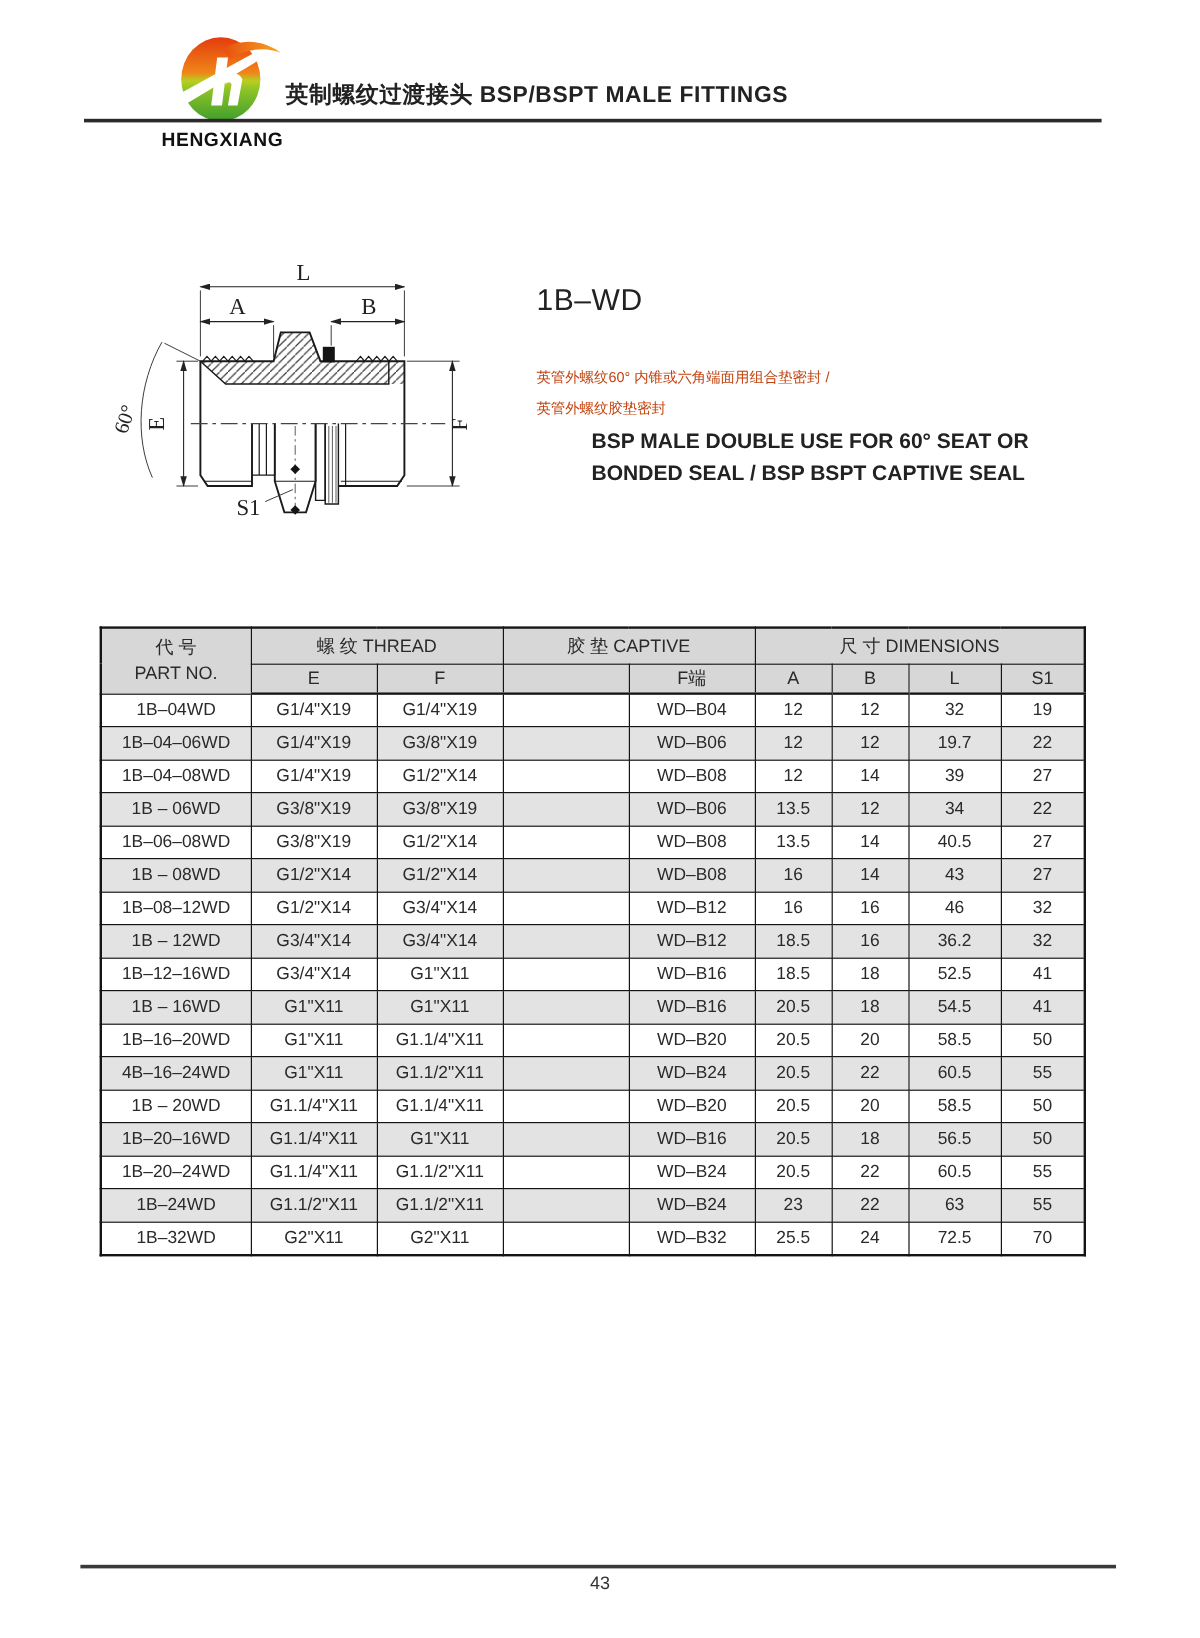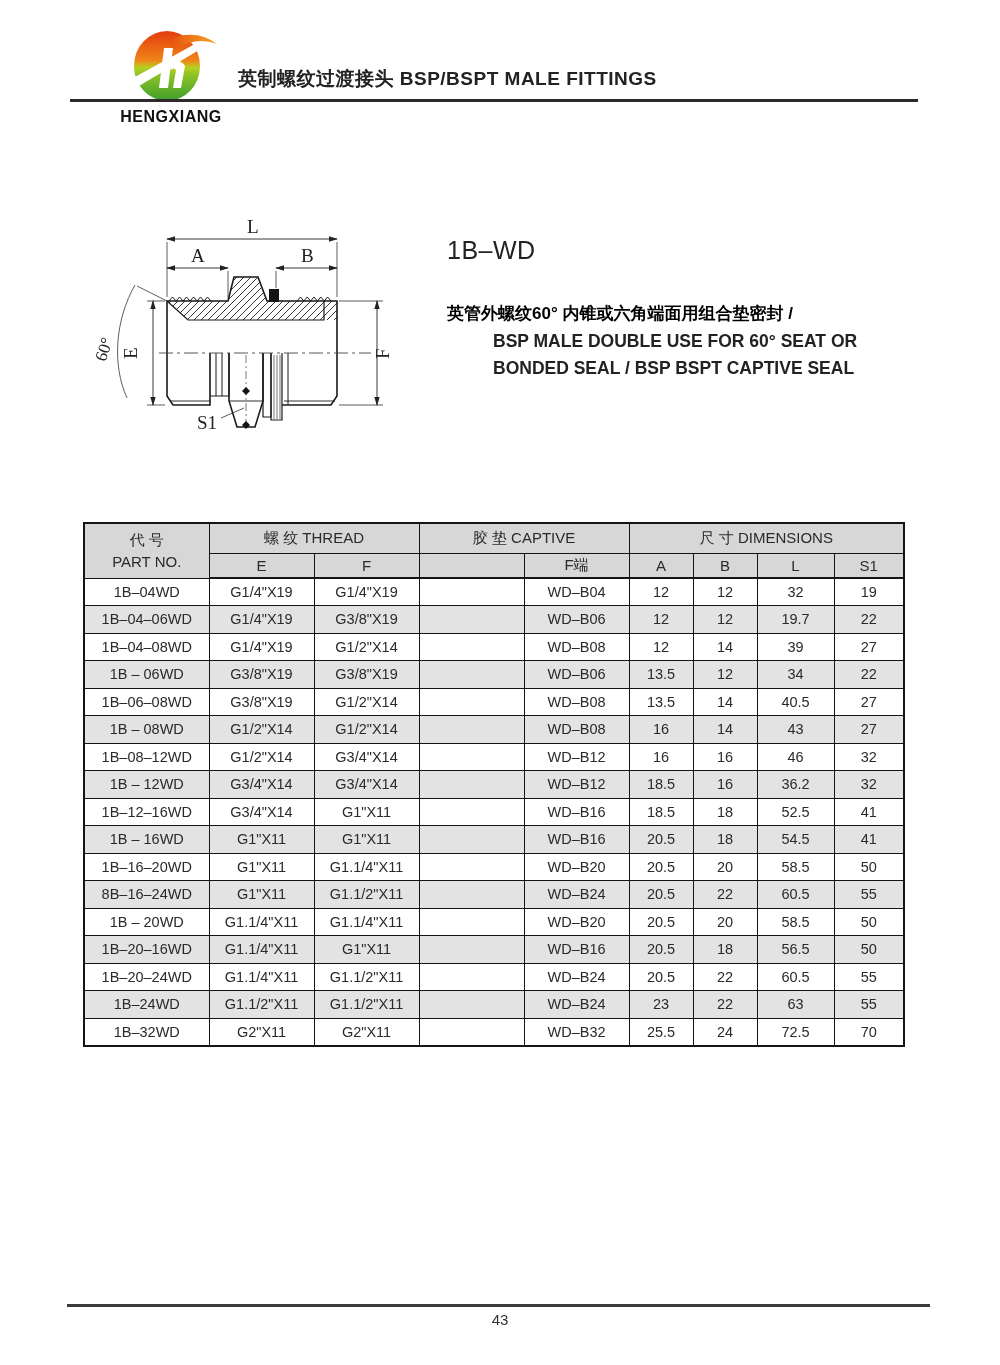--- a/index.html
+++ b/index.html
@@ -2,35 +2,35 @@
 <html><head>
 <meta charset="utf-8">
 <style>
   * { margin:0; padding:0; box-sizing:border-box; }
   html,body { background:#fff; }
   body { width:1000px; height:1365px; position:relative; font-family:"Liberation Sans", sans-serif; color:#1c1c1c; }
 
   .page { position:absolute; inset:0; background:#fff; overflow:hidden; }
 
   
-  .logo { position:absolute; left:106px; top:24px; width:130px; text-align:center; }
+  .logo { position:absolute; left:106px; top:24px; width:130px; text-align:right; }
   .logo-name { font-size:16px; font-weight:bold; letter-spacing:.5px; color:#111; margin-top:-2px; }
   .page-title { position:absolute; left:238px; top:66px; font-size:19px; font-weight:bold; color:#222; letter-spacing:.5px; }
   .header-rule { position:absolute; left:70px; top:99px; width:848px; height:3px; background:#2e2a2b; }
 
   
   .drawing { position:absolute; left:85px; top:205px; width:360px; height:252px; }
   .drawing svg { width:100%; height:100%; }
   .dim-label { font-family:"Liberation Serif", serif; font-size:19px; fill:#222; }
   .dim-label-small { font-family:"Liberation Serif", serif; font-size:17px; fill:#222; }
 
   
   .product { position:absolute; left:447px; top:236px; width:420px; }
   .model { font-size:25px; font-weight:normal; color:#222; letter-spacing:.5px; margin-bottom:36px; }
-  .desc-zh { font-size:17px; font-weight:bold; color:#000000; line-height:26px; }
+  .desc-zh { font-size:12px; font-weight:normal; color:#c2410c; line-height:26px; }
   .desc-en { font-size:17.5px; font-weight:bold; color:#222; line-height:25px; margin-top:2px;margin-left:46px; }
 
   
   .spec-table { position:absolute; left:83px; top:522px; width:820px; border-collapse:collapse; table-layout:fixed;
                 font-size:14.5px; color:#2a2a2a; }
   .spec-table th, .spec-table td { border:1px solid #141414; text-align:center; vertical-align:middle;
                 overflow:hidden; white-space:nowrap; }
   .spec-table { border:2px solid #141414; }
   .spec-table thead th { background:#d7d7d7; font-weight:normal; }
   .spec-table tr.gh th { height:30px; font-size:15px; }
@@ -144,20 +144,21 @@
       <text class="dim-label-small" x="8" y="152" transform="rotate(-72 18 146)">60°</text>
 
       <path d="M136,213 L159,203" stroke="#333" stroke-width="0.8"></path>
       <text class="dim-label" x="112" y="224">S1</text>
     </svg>
   </div>
 
   <div class="product">
     <div class="model">1B–WD</div>
     <div class="desc-zh">英管外螺纹60°  内锥或六角端面用组合垫密封 /</div>
+    <div class="desc-zh">英管外螺纹胶垫密封</div>
     <div class="desc-en">BSP MALE DOUBLE USE FOR 60°  SEAT OR</div>
     <div class="desc-en">BONDED SEAL / BSP BSPT CAPTIVE SEAL</div>
   </div>
 
   <table class="spec-table">
     <colgroup>
       <col style="width:125px">
         <col style="width:105px">
         <col style="width:105px">
       <col style="width:105px">
@@ -304,21 +305,21 @@
           <td>G1"X11</td>
           <td>G1.1/4"X11</td>
           <td></td>
           <td>WD–B20</td>
           <td>20.5</td>
           <td>20</td>
           <td>58.5</td>
           <td>50</td>
         </tr>
         <tr>
-          <td>8B–16–24WD</td>
+          <td>4B–16–24WD</td>
           <td>G1"X11</td>
           <td>G1.1/2"X11</td>
           <td></td>
           <td>WD–B24</td>
           <td>20.5</td>
           <td>22</td>
           <td>60.5</td>
           <td>55</td>
         </tr>
         <tr>

